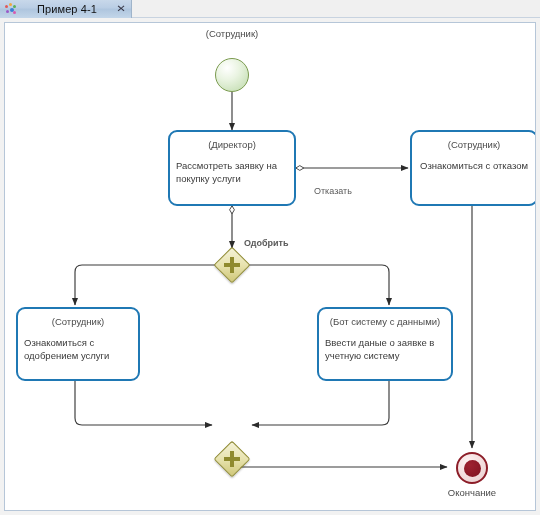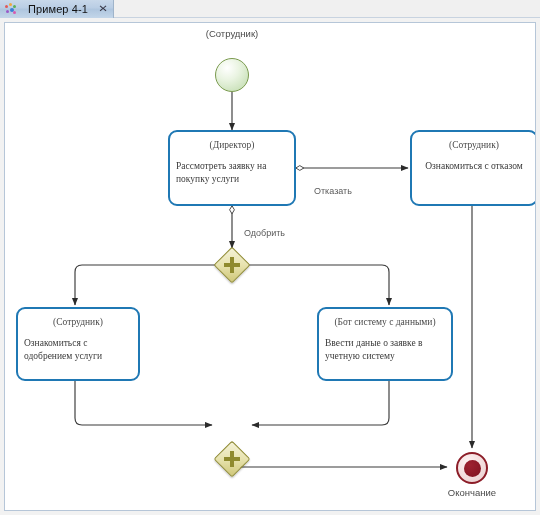--- a/index.html
+++ b/index.html
@@ -24,21 +24,21 @@
     background: #f0f0f0;
     border-bottom: 1px solid #c8d3e0;
     box-sizing: border-box;
   }
   #tab {
     position: absolute;
     left: 0; top: 0;
     height: 18px;
     display: flex;
     align-items: center;
-    gap: 11px;
+    gap: 20px;
     padding: 0 6px 0 5px;
     background: linear-gradient(to bottom, #c8d8ea 0%, #b9cde4 45%, #aec5de 50%, #c3d6e9 100%);
     border-right: 1px solid #9fb4ca;
     box-sizing: border-box;
   }
   #tab-icon {
     width: 12px; height: 12px;
     position: relative;
     flex: none;
   }
@@ -83,21 +83,21 @@
     width: 540px; height: 515px;
   }
   #edges {
     position: absolute;
     left: 0; top: 0;
     width: 540px; height: 515px;
     overflow: visible;
   }
 
   
-  .node { position: absolute; font-family: Liberation Serif, serif; }
+  .node { position: absolute; }
 
   .task {
     box-sizing: border-box;
     border: 2px solid #1f78b4;
     border-radius: 9px;
     background: #ffffff;
     display: flex;
     flex-direction: column;
     align-items: center;
     padding-top: 7px;
@@ -233,21 +233,21 @@
 
           <path d="M389,381 L389,418 Q389,425 382,425 L252,425" marker-end="url(#arrow)"></path>
 
           <path d="M232,442 L232,460 Q232,467 239,467 L447,467" marker-end="url(#arrow)"></path>
 
           <path d="M472,206 L472,448" marker-end="url(#arrow)"></path>
         </g>
       </svg>
 
       <div class="edge-label" style="left:314px; top:170px;margin-top:16px;">Отказать</div>
-      <div class="edge-label" style="left:244px; top:228px;">Одобрить</div>
+      <div class="edge-label" style="left:244px; top:238px;font-weight:bold;">Одобрить</div>
 
       <div class="evt-label" style="left:132px; top:28px; width:200px;">
         <div>(Сотрудник)</div>
       </div>
       <div class="node start-event" style="left:215px; top:58px;"></div>
 
       <div class="node task" style="left:168px; top:130px; width:128px; height:76px;">
         <div class="role">(Директор)</div>
         <div class="tname">Рассмотреть заявку на покупку услуги</div>
       </div>

